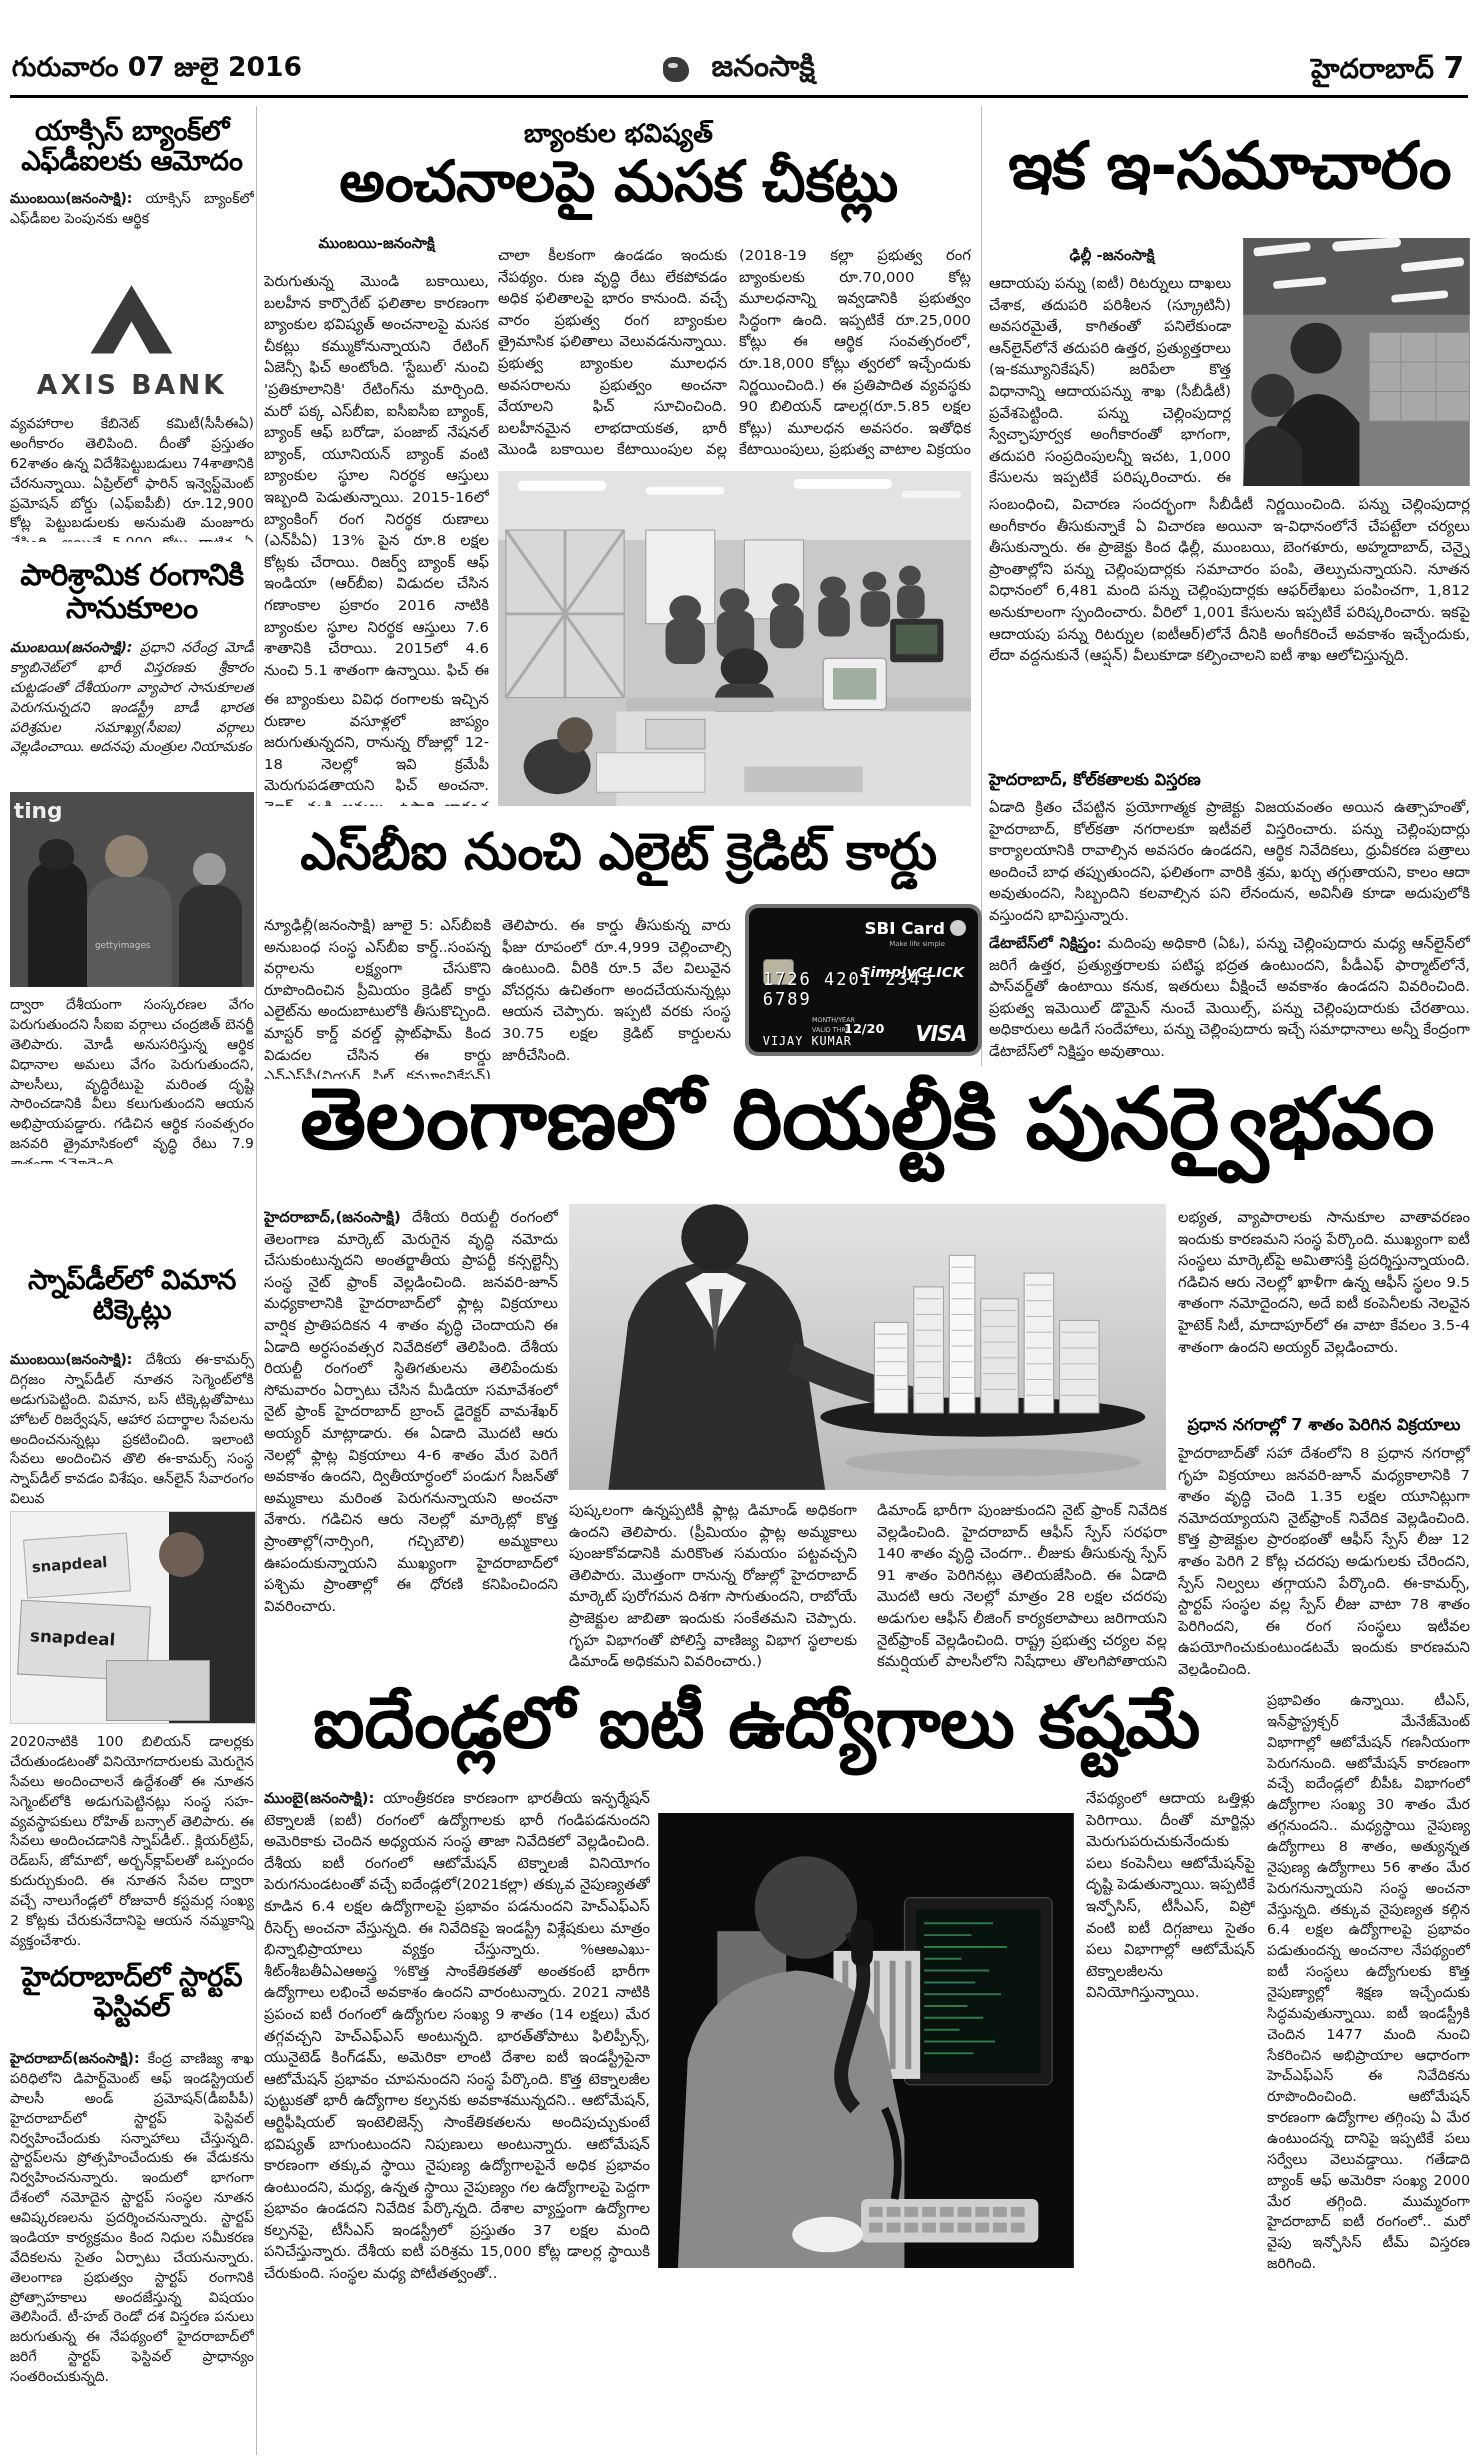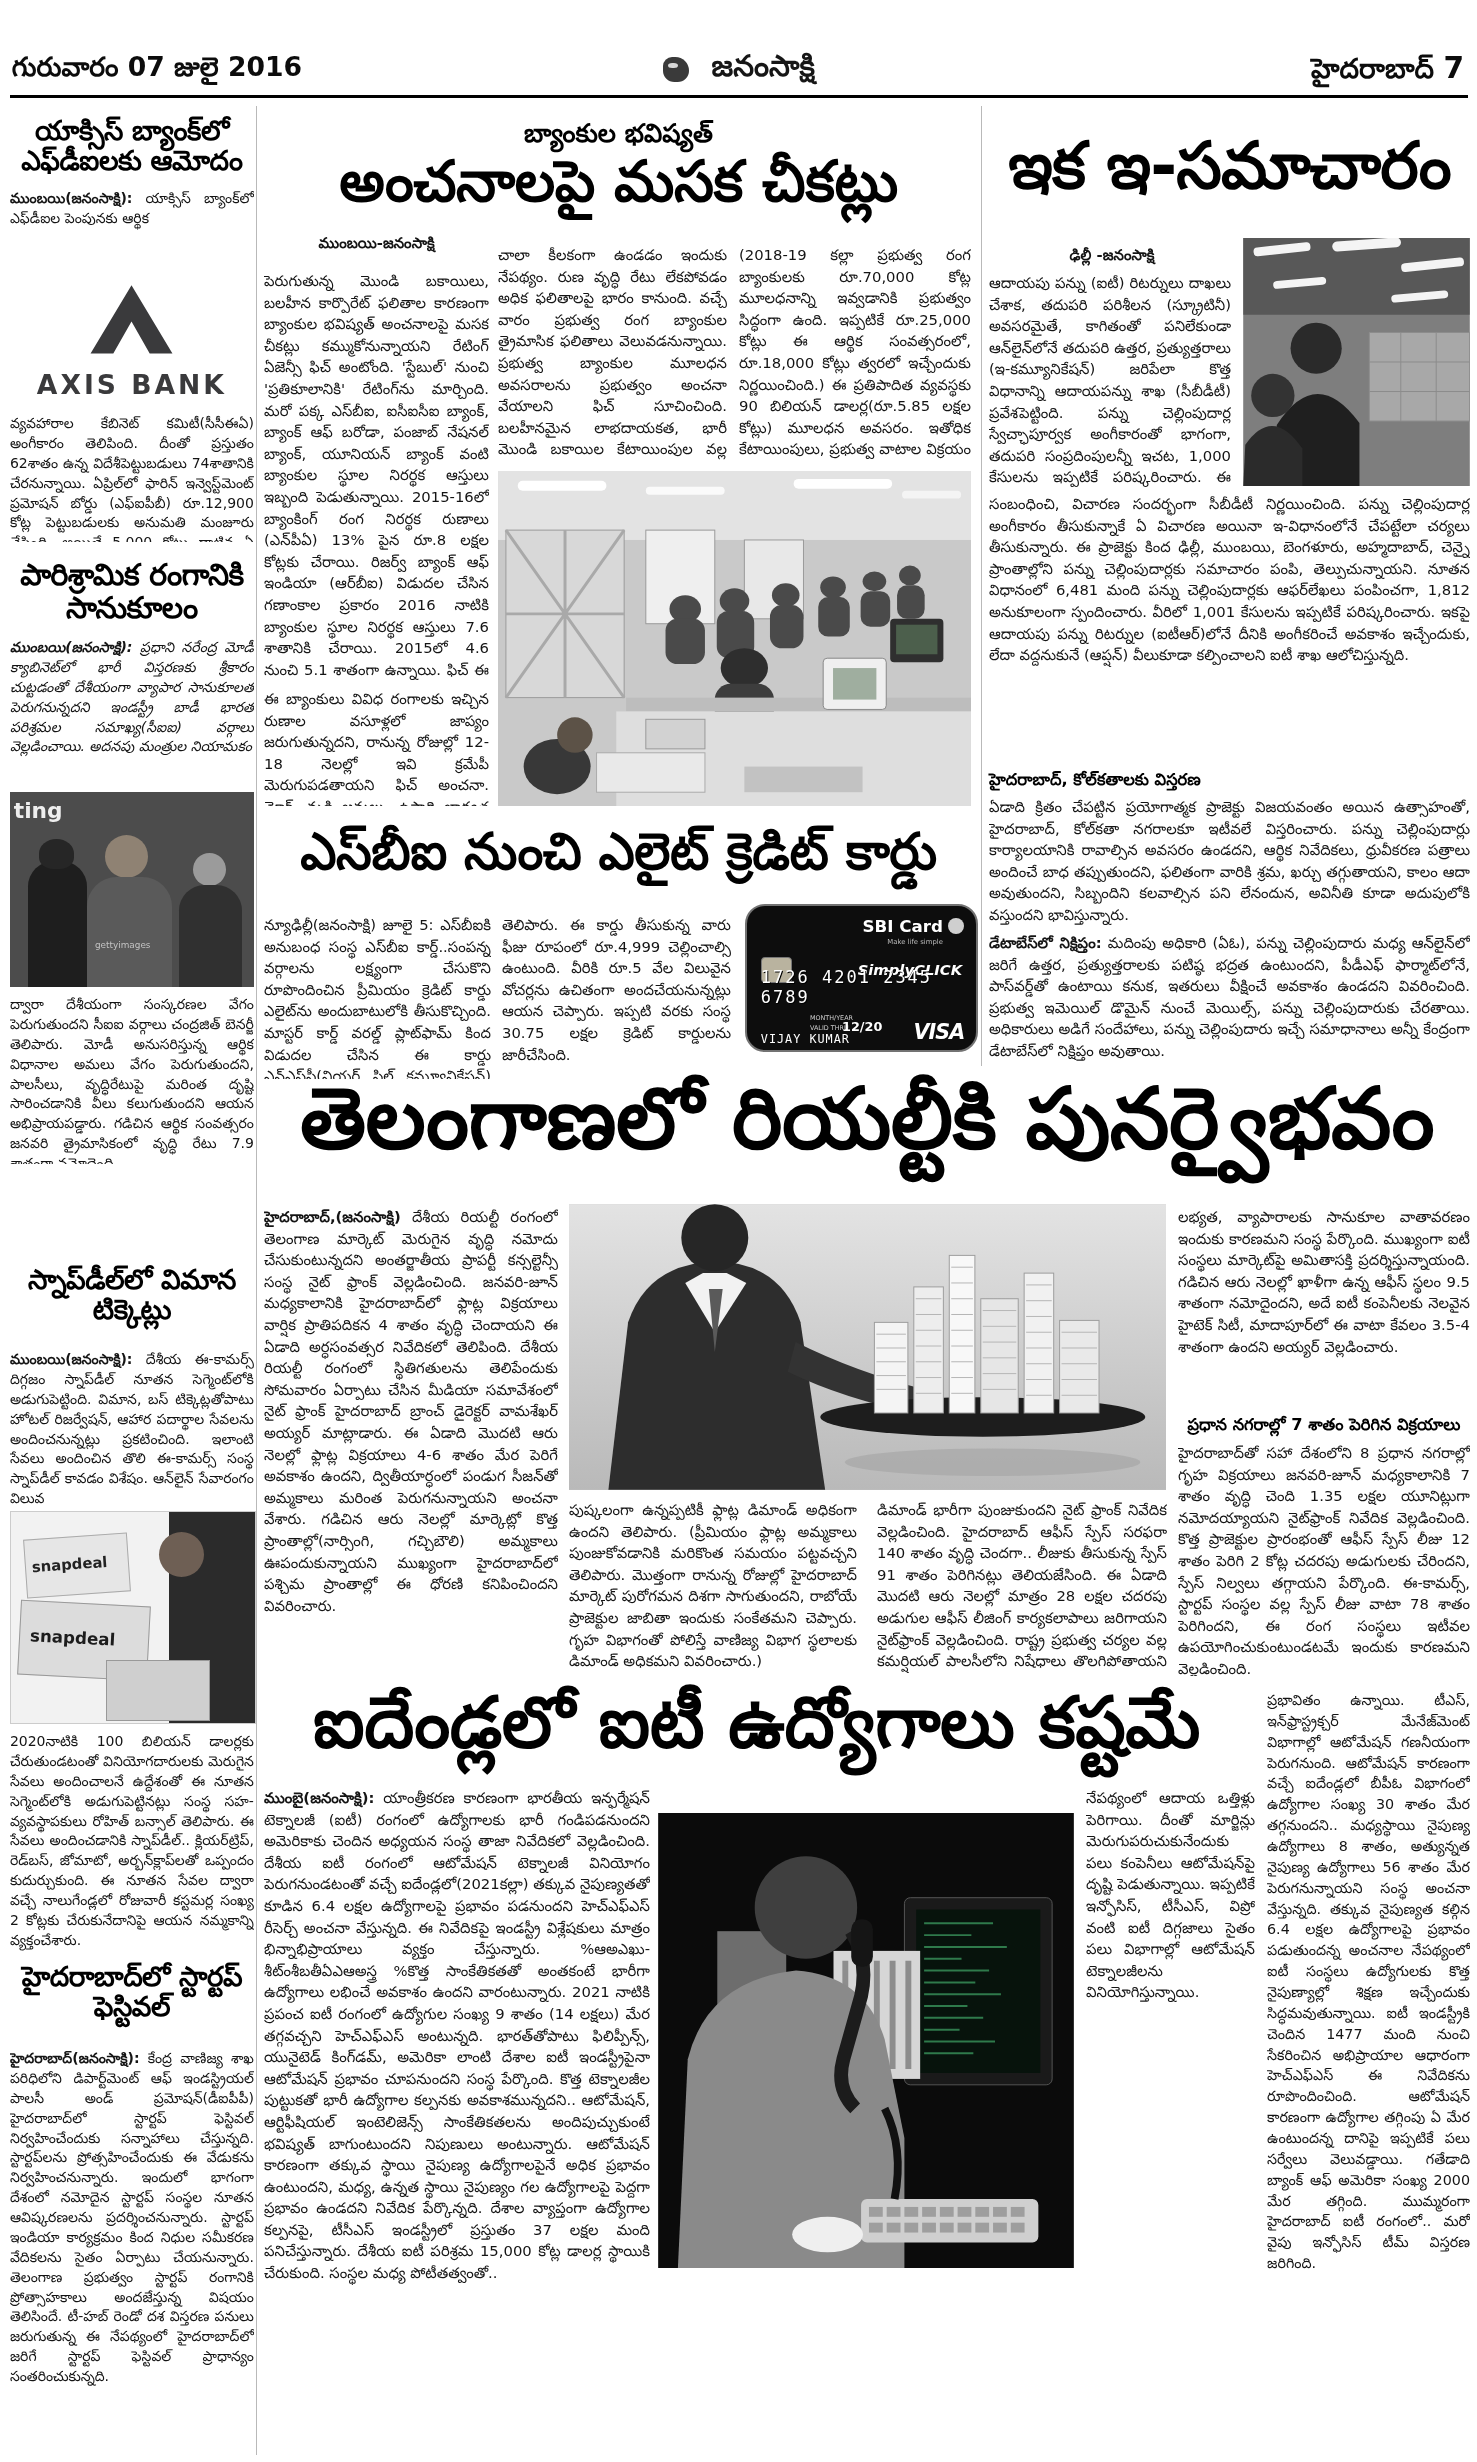--- a/index.html
+++ b/index.html
@@ -19,21 +19,21 @@
   
   .hdr-date{font-size:26.6px;font-weight:700;color:#0c0c0c;}
   .hdr-right{font-size:27.6px;font-weight:700;color:#0c0c0c;text-align:right;}
   .masthead{display:flex;align-items:center;gap:23px;justify-content:center;font-weight:800;font-size:29.6px;color:#161616;}
   .mast-glyph{width:25.6px;height:25.6px;background:#3a3a3a;border-radius:40% 60% 50% 50%;position:relative;}
   .mast-glyph:after{content:"";position:absolute;left:4.9px;top:5.9px;width:9.9px;height:5.9px;background:#d8d8d8;border-radius:50%;}
   
   .axis-box{display:flex;flex-direction:column;align-items:center;justify-content:center;gap:9.9px;background:#fff;}
   .axis-name{font-size:26.6px;letter-spacing:3px;color:#3a3a3c;font-weight:600;}
   
-  .card{background:#0d0d0d;border-radius:20px;color:#fff;position:relative;border:2px solid #737373;}
+  .card{background:#0d0d0d;border-radius:13px;color:#fff;position:relative;border:4px solid #737373;}
   .card .brand{position:absolute;top:9.9px;right:33px;font-size:16.7px;font-weight:800;}
   .card .branddot{position:absolute;top:11.8px;right:11.8px;width:15.8px;height:15.8px;border-radius:50%;background:#cfcfcf;}
   .card .tag{position:absolute;top:31.5px;right:33px;font-size:6.9px;color:#bbb;}
   .card .prod{position:absolute;top:55px;right:13.8px;font-size:14.8px;font-style:italic;font-weight:700;}
   .card .chip{position:absolute;left:13.8px;top:51px;width:29.6px;height:23.6px;background:#b9b39f;border-radius:3.9px;border:1px solid #777;}
   .card .num{position:absolute;left:13.8px;bottom:43px;font-size:17px;letter-spacing:2px;font-family:"DejaVu Sans Mono",monospace;text-shadow:1px 1px 0 #000;}
   .card .vl{position:absolute;left:63px;bottom:27.6px;font-size:6.4px;color:#cfcfcf;}
   .card .vt{position:absolute;left:63px;bottom:17.7px;font-size:6.4px;color:#cfcfcf;}
   .card .exp{position:absolute;left:95px;bottom:15.8px;font-size:12.8px;font-weight:700;}
   .card .nm{position:absolute;left:13.8px;bottom:3.9px;font-size:11.8px;letter-spacing:1px;font-family:"DejaVu Sans Mono",monospace;}

